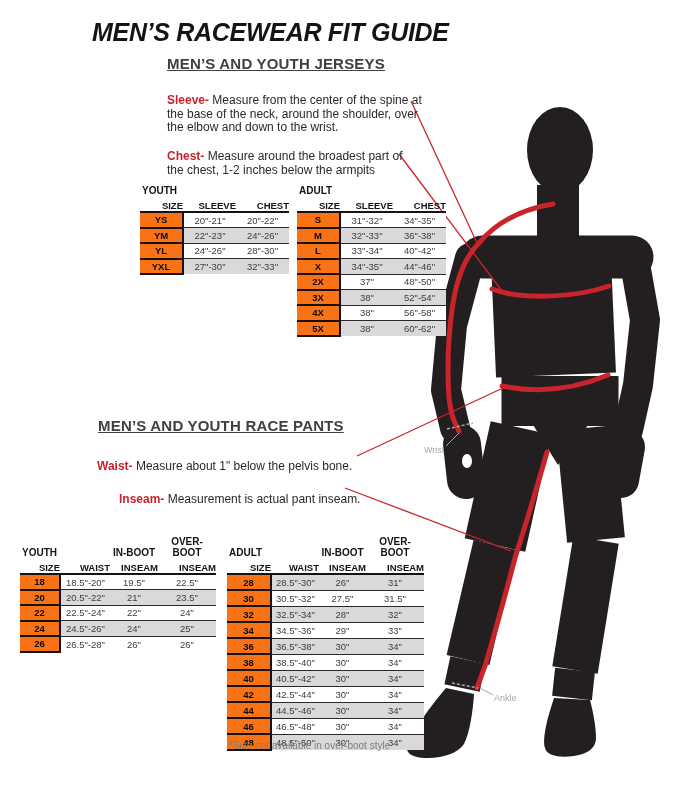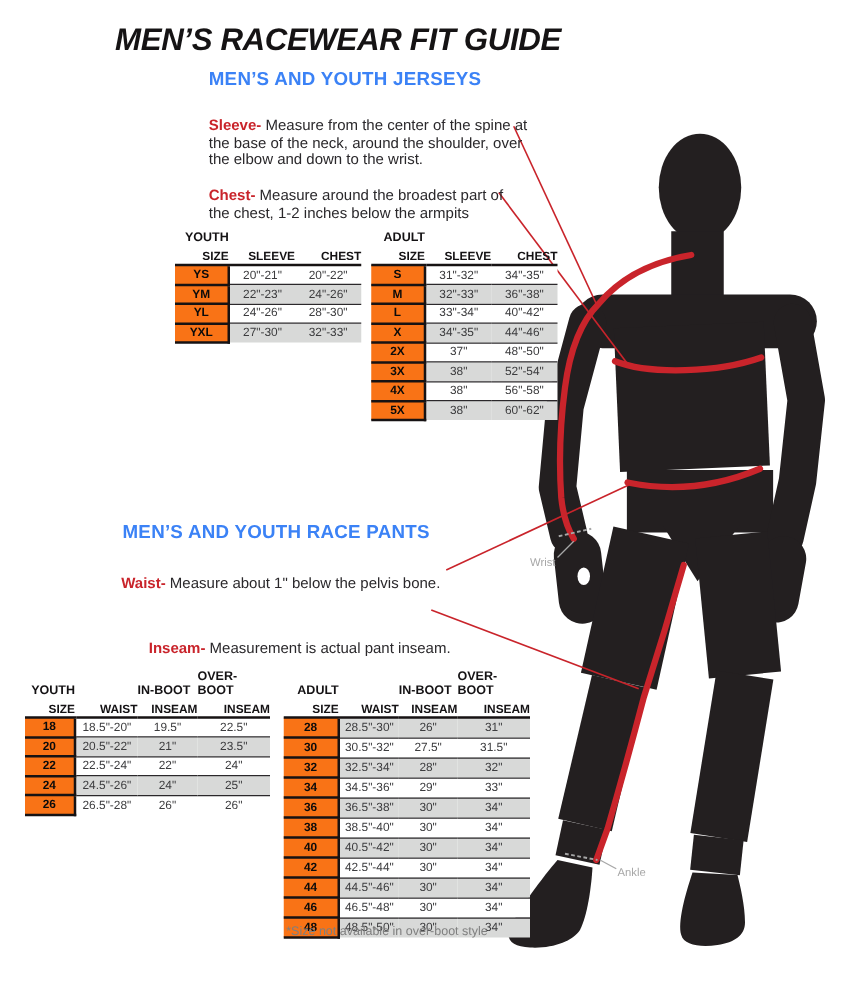--- a/index.html
+++ b/index.html
@@ -13,38 +13,38 @@
   #canvas{position:relative;width:686px;height:800px;background:#ffffff;overflow:hidden;}
 
   .fig-svg{position:absolute;left:0;top:0;width:686px;height:800px;pointer-events:none;}
 
   .page-title{
     position:absolute;left:92px;top:18px;
     font-size:25px;font-weight:bold;font-style:italic;
     color:#151314;letter-spacing:-0.3px;white-space:nowrap;
   }
   .section-heading{
-    position:absolute;font-size:15px;font-weight:bold;color:#3b82f6;
-    letter-spacing:0.2px;white-space:nowrap;
+    position:absolute;font-size:15px;font-weight:bold;color:#404040;
+    letter-spacing:0.2px;white-space:nowrap;text-decoration:underline;
   }
   .jerseys-heading{left:167px;top:55px;}
   .pants-heading{left:98px;top:417px;text-align:center;}
 
   .desc{position:absolute;font-size:12px;line-height:13.5px;color:#2a282b;}
   .desc .red-label{color:var(--red);font-weight:bold;}
   .sleeve-desc{left:167px;top:82px;width:256px;}
   .chest-desc{left:167px;top:138px;width:242px;}
   .waist-desc{left:97px;top:448px;white-space:nowrap;}
-  .inseam-desc{left:97px;top:500px;white-space:nowrap;padding-left:22px;}
+  .inseam-desc{left:97px;top:481px;white-space:nowrap;padding-left:22px;}
 
   table{border-collapse:collapse;table-layout:fixed;position:absolute;}
   th,td{padding:0;margin:0;}
   thead th{font-size:9.5px;font-weight:bold;color:#141214;text-align:right;height:13px;vertical-align:bottom;}
-  thead tr.group-row th{font-size:10px;height:13px;text-align:left;}
-  thead tr.group-row th:first-child{text-align:right;padding-left:2px;}
+  thead tr.group-row th{font-size:10px;height:13px;text-align:center;}
+  thead tr.group-row th:first-child{text-align:left;padding-left:2px;}
   thead tr:last-child th{border-bottom:2px solid #161213;height:15px;}
   tbody td{
     font-size:9.5px;color:#3d3d3f;text-align:center;height:13.5px;
     border-bottom:1px solid #2b282b;background:#fff;
   }
   tbody td:first-child{
     font-weight:bold;color:#0b0b0b;
     border-right:2px solid #161213;border-bottom:2px solid #161213;
     background:#f97316;
   }

